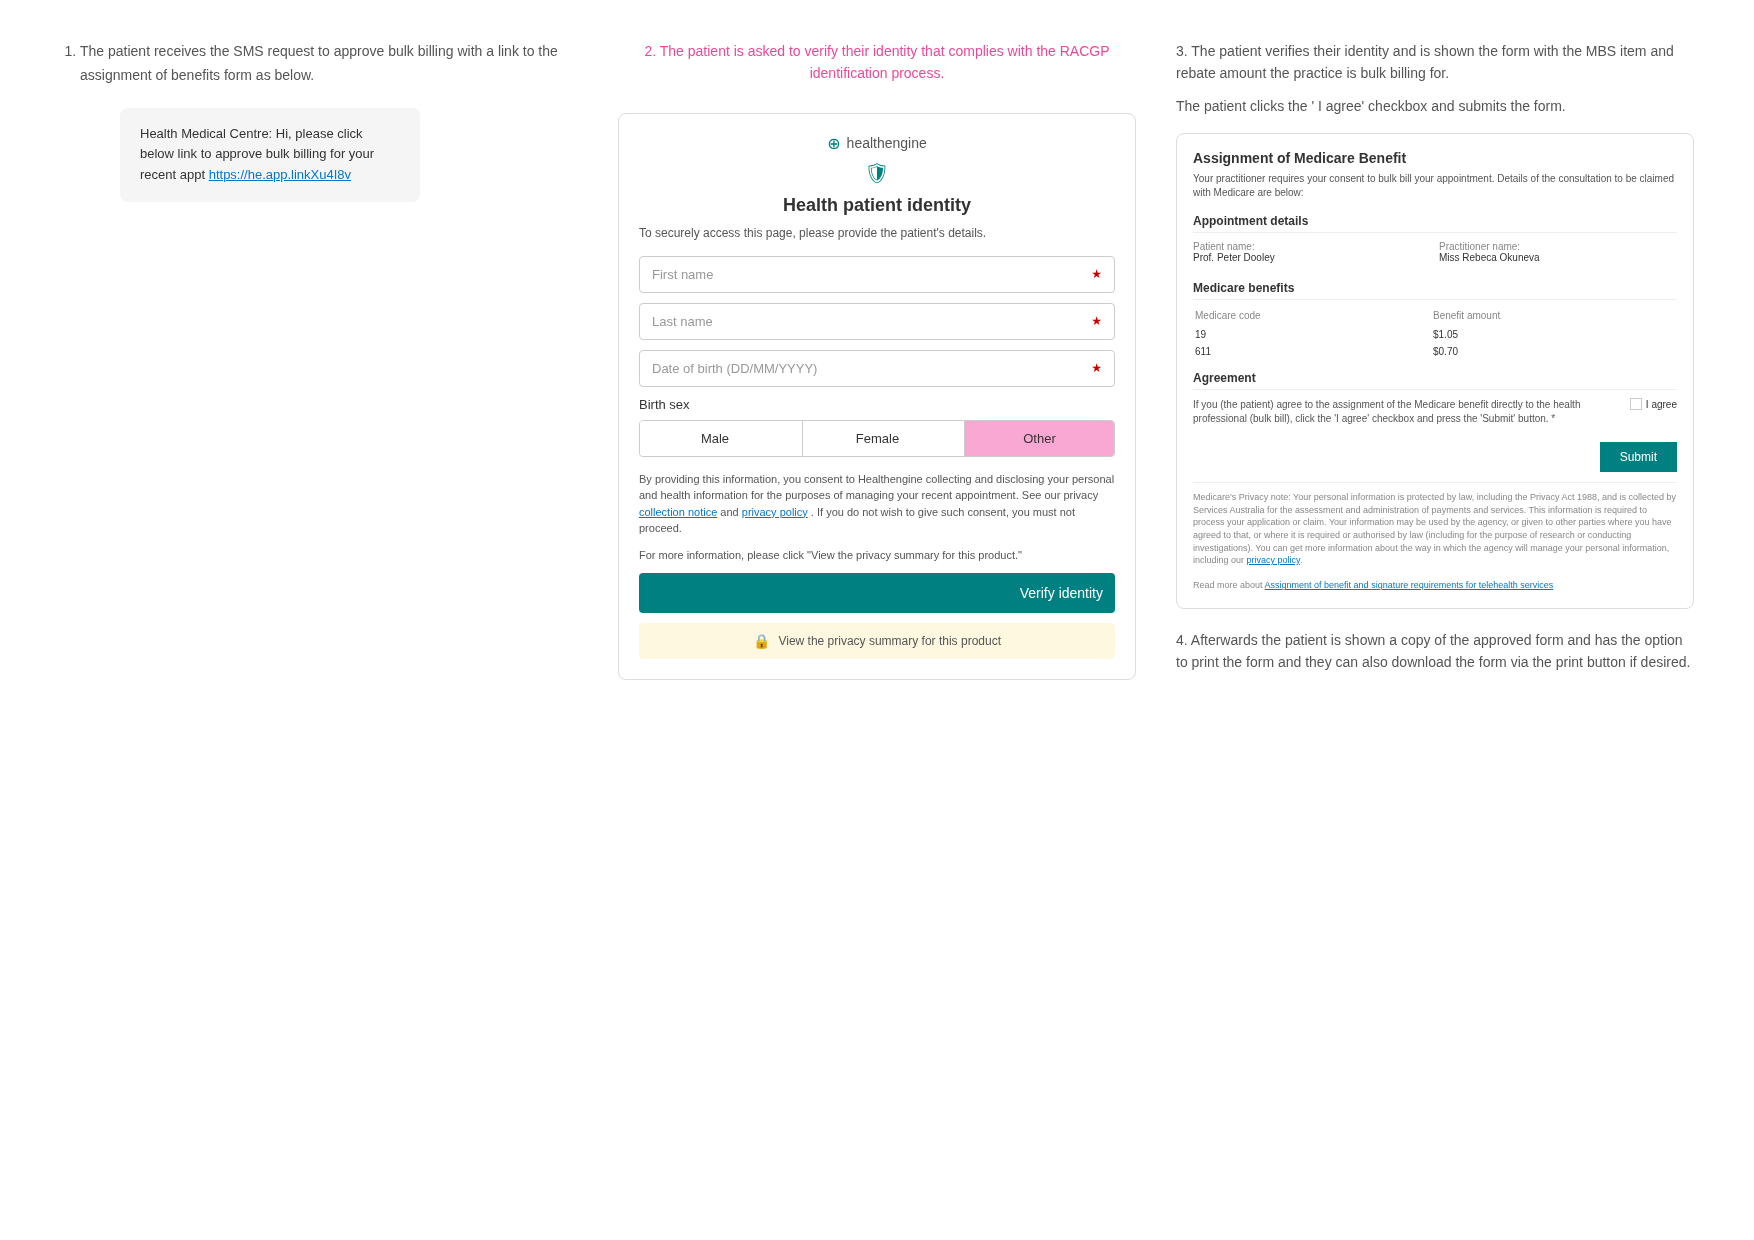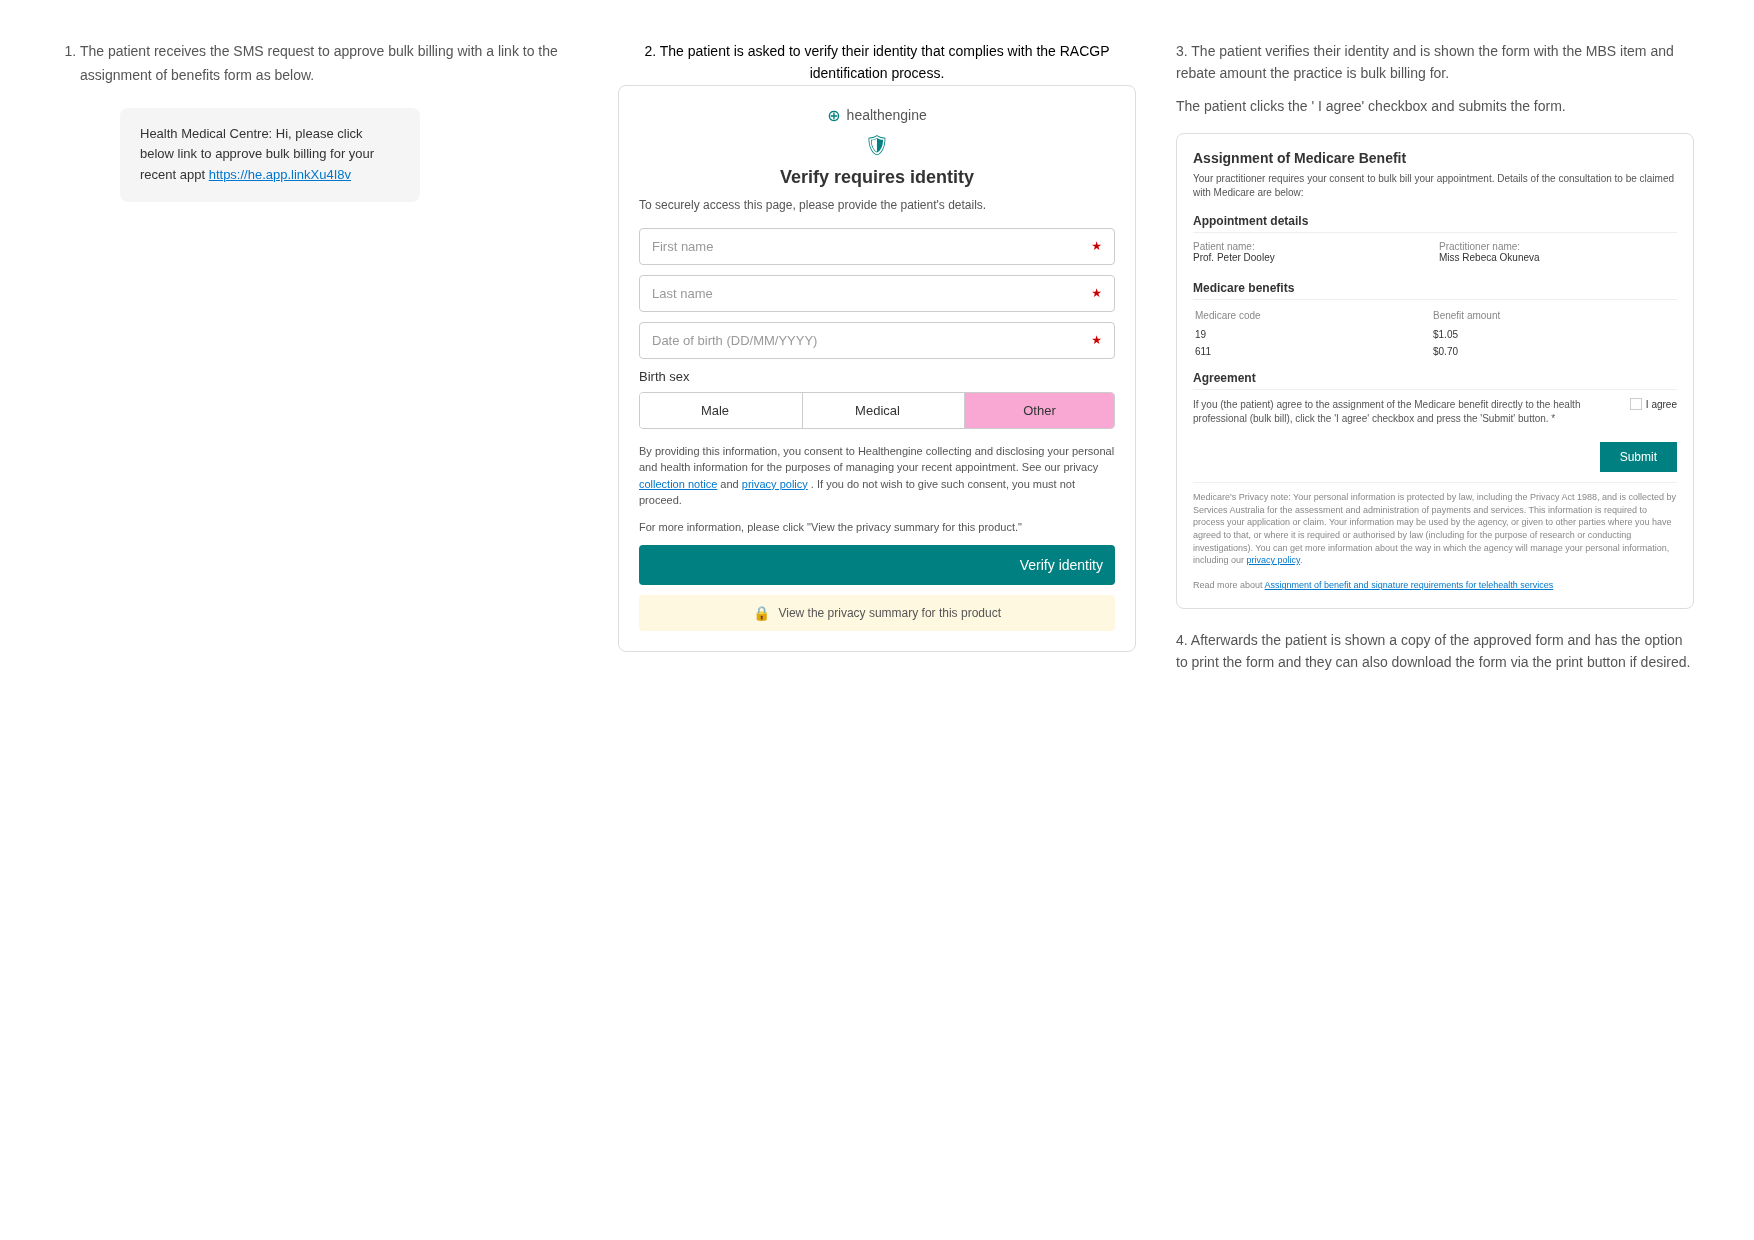--- a/index.html
+++ b/index.html
@@ -29,25 +29,25 @@
       max-width: 300px;
       margin-left: 60px;
     }
     .sms-bubble a {
       color: #0077cc;
       text-decoration: underline;
     }
     
     .col2 {}
     .step2-heading {
-      color: #000000;
+      color: #ec4899;
       font-size: 14px;
       line-height: 1.6;
       text-align: center;
-      margin-bottom: 0;
+      margin-bottom: 28px;
     }
     .verify-card {
       border: 1px solid #ddd;
       border-radius: 8px;
       padding: 20px;
       background: #fff;
     }
     .he-logo {
       display: flex;
       align-items: center;
@@ -323,42 +323,42 @@
 
   <div class="col2">
     <p class="step2-heading">2. The patient is asked to verify their identity that complies with the RACGP identification process.</p>
 
     <div class="verify-card">
       <div class="he-logo">
         <span class="he-logo-icon">⊕</span>
         <span class="he-logo-text">healthengine</span>
       </div>
       <div class="shield-icon">🛡</div>
-      <div class="verify-title">Verify requires identity</div>
+      <div class="verify-title">Health patient identity</div>
       <p class="verify-subtitle">To securely access this page, please provide the patient's details.</p>
 
       <div class="form-field">
         <span>First name</span>
         <span class="required-star">★</span>
       </div>
 
       <div class="form-field">
         <span>Last name</span>
         <span class="required-star">★</span>
       </div>
 
       <div class="form-field">
         <span>Date of birth (DD/MM/YYYY)</span>
         <span class="required-star">★</span>
       </div>
 
       <div class="birth-sex-label">Birth sex</div>
       <div class="birth-sex-options">
         <div class="sex-option">Male</div>
-        <div class="sex-option">Medical</div>
+        <div class="sex-option">Female</div>
         <div class="sex-option selected">Other</div>
       </div>
 
       <p class="consent-text">
         <span>By providing this information, you consent to Healthengine collecting and disclosing your personal and health information for the purposes of managing your recent appointment. See our privacy</span>
         <a href="#">collection notice</a>
         <span>and</span>
         <a href="#">privacy policy</a>
         <span>. If you do not wish to give such consent, you must not proceed.</span>
       </p>

